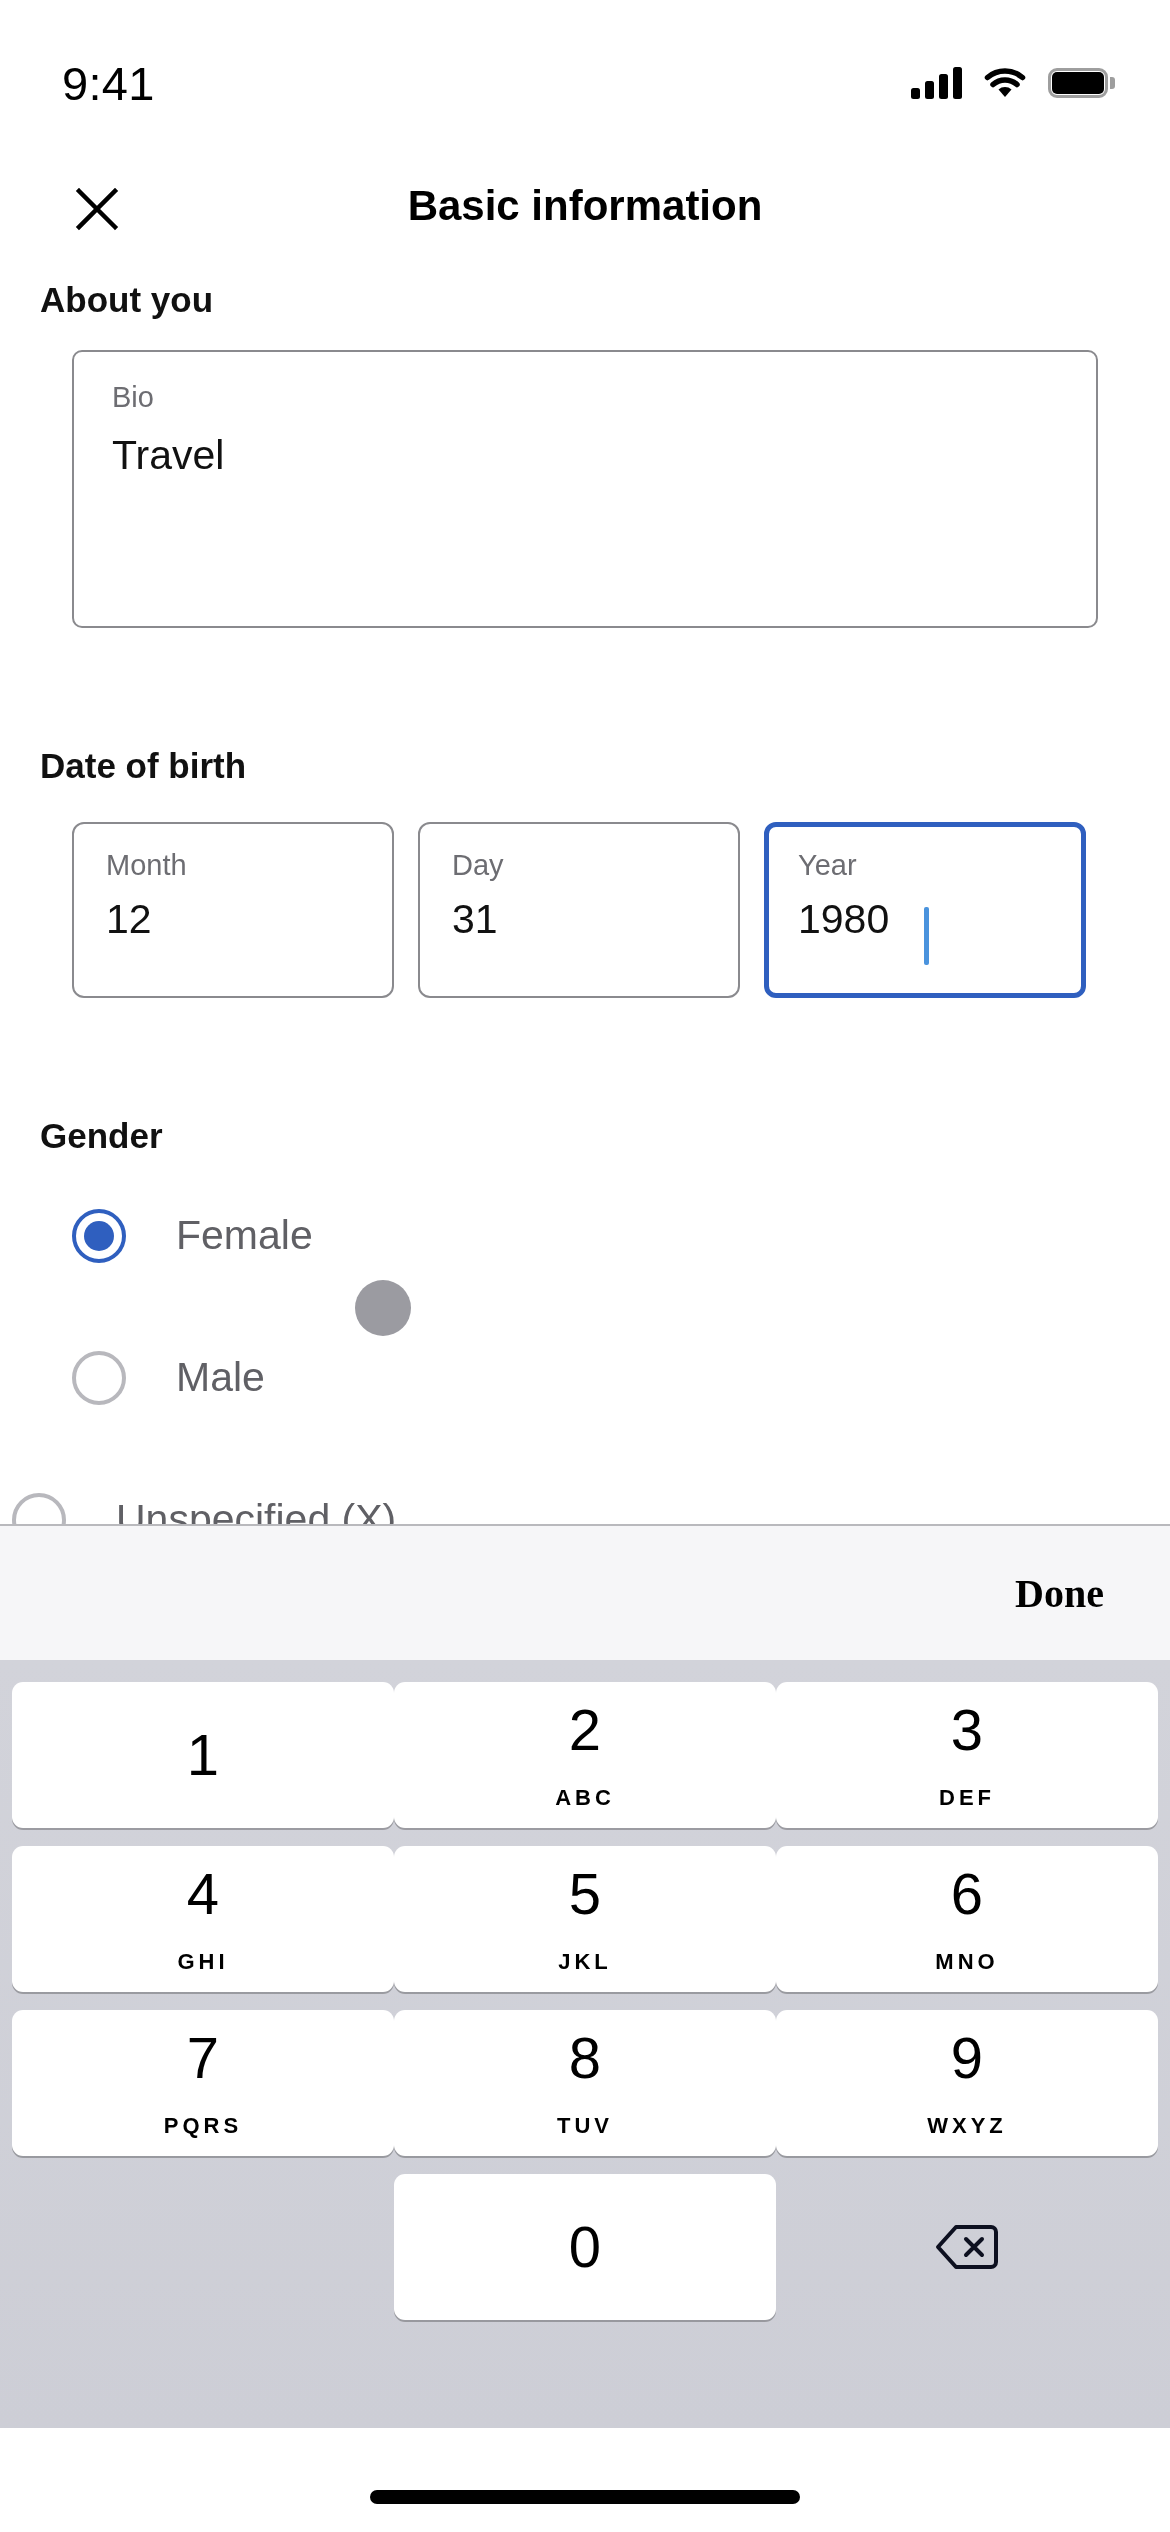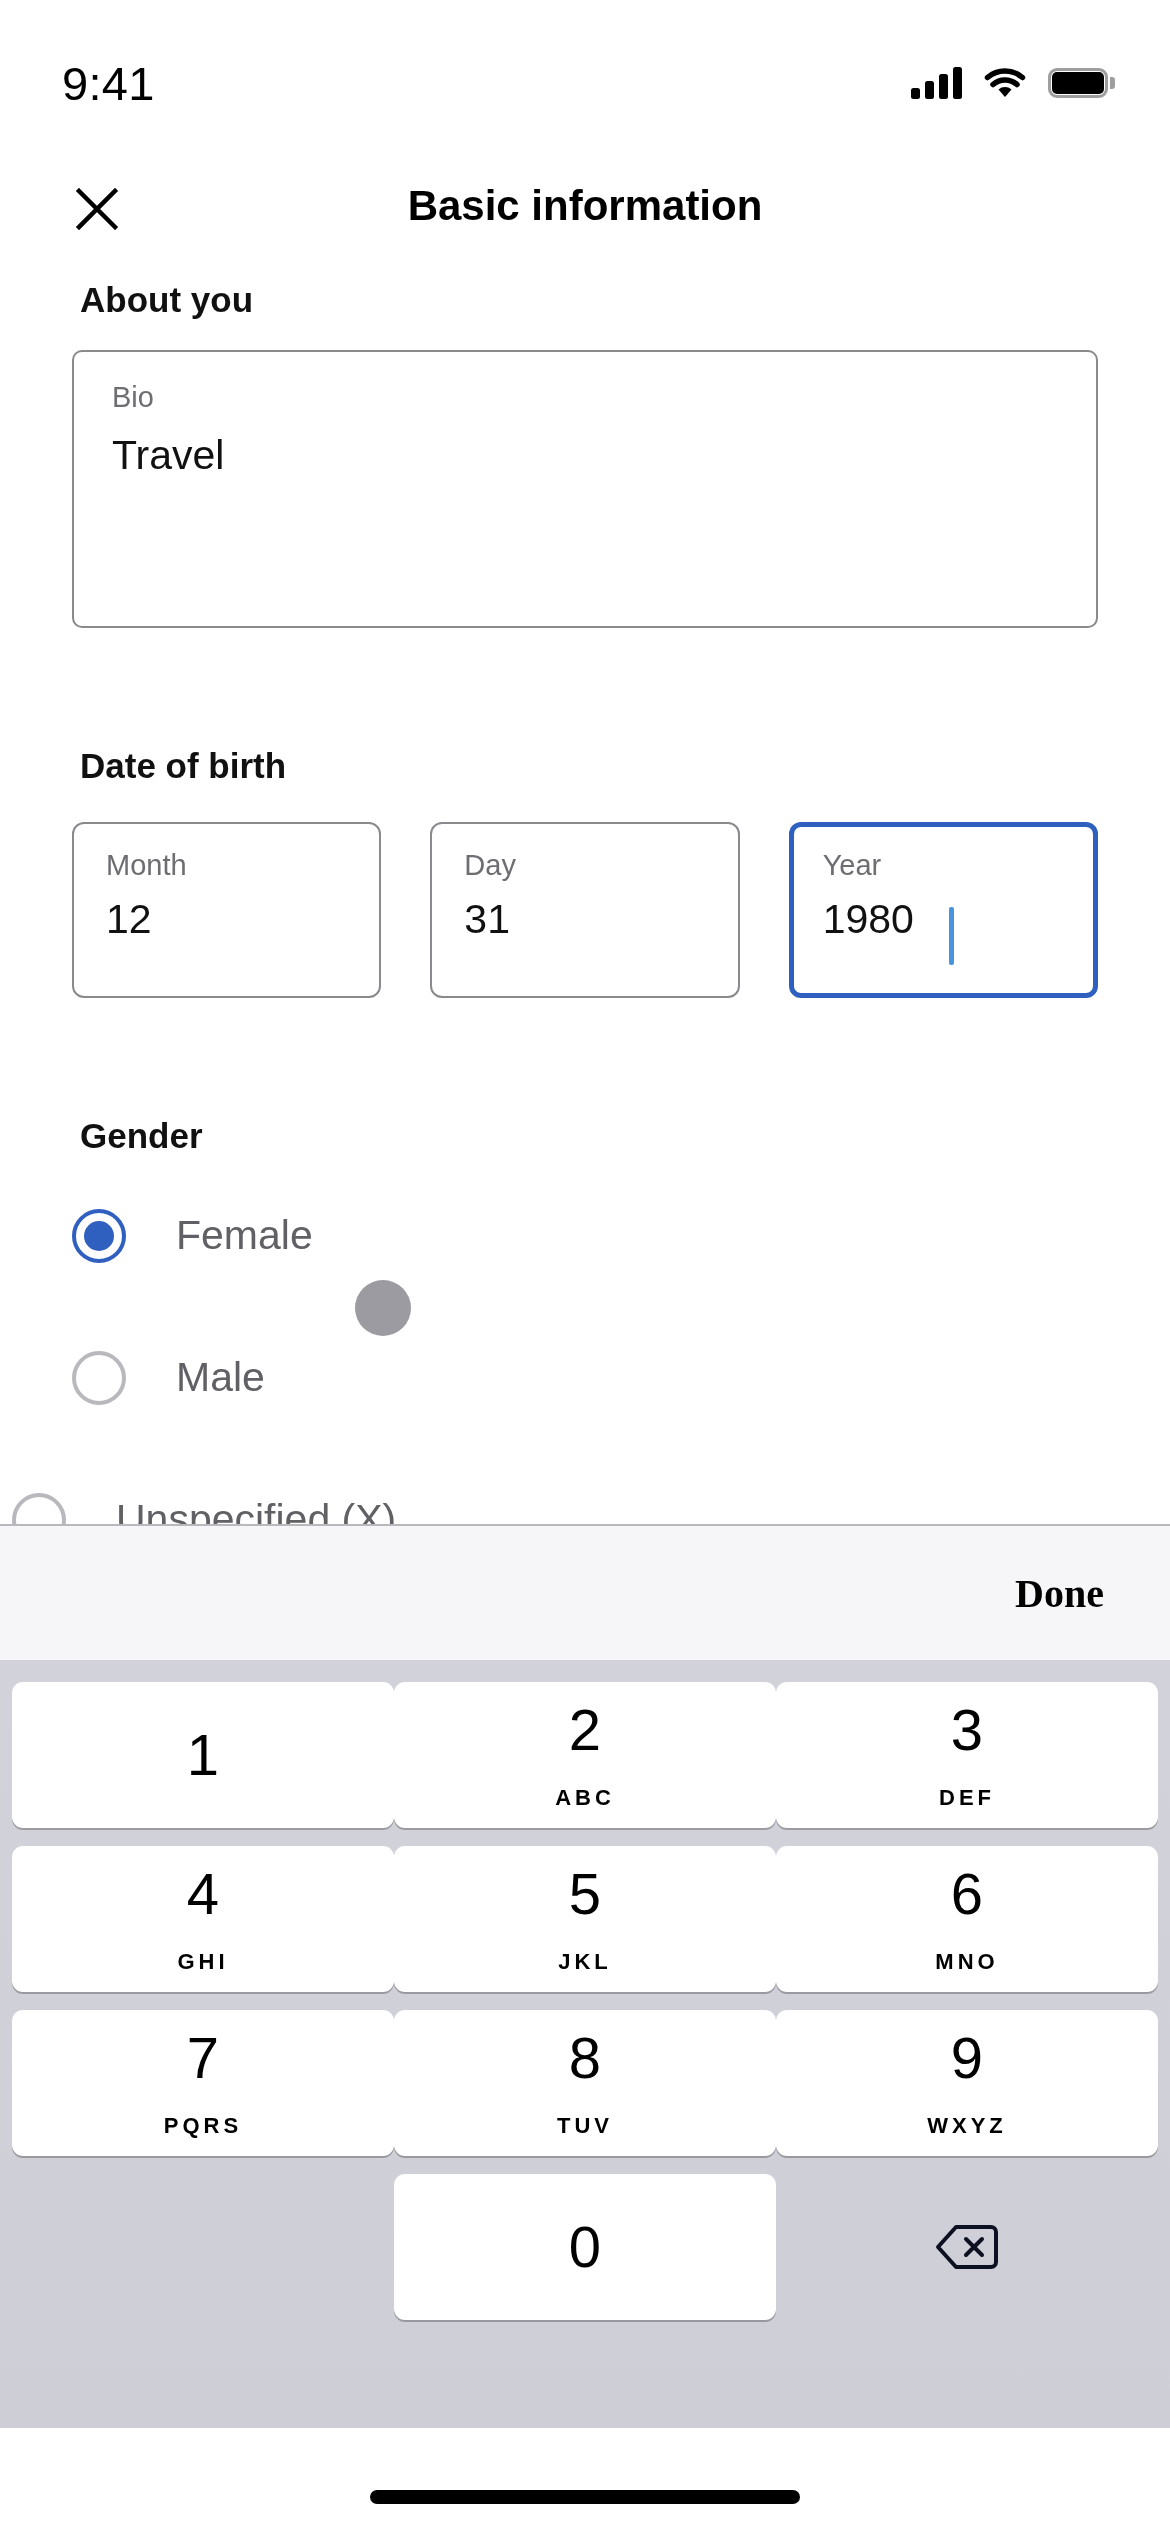--- a/index.html
+++ b/index.html
@@ -51,34 +51,34 @@
     display:flex; align-items:center; justify-content:center; cursor:pointer;
   }
   .nav-title {
     position:absolute; top:22px; left:0; width:1170px; text-align:center;
     font-size:42px; font-weight:bold; color:#000;
   }
 
   
   .content { position:absolute; top:280px; left:0; width:1170px; }
   .section-title {
-    font-size:35px; font-weight:bold; color:#111; padding:0 80px;
+    font-size:35px; font-weight:bold; color:#111; padding:0 40px;
   }
 
   .bio-box {
     margin:30px 72px 0 72px; height:278px;
     border:2px solid #8a8a8e; border-radius:10px;
     padding:30px 38px 0 38px; background:#fff;
   }
   .field-label { font-size:29px; color:#6d6d72; line-height:1.1; }
   .field-value { font-size:41px; color:#111; margin-top:18px; }
 
   .dob-title { margin-top:118px; }
   .dob-row {
-    display:flex; gap:49px; margin:36px 72px 8px 72px;
+    display:flex; gap:24px; margin:36px 72px 8px 72px;
   }
   .dob-cell {
     width:322px; height:176px; border-radius:12px;
     border:2px solid #8a8a8e; background:#fff;
     padding:26px 32px 0 32px; position:relative;
   }
   .dob-cell.focused {
     border:5px solid #2f5fbf; padding:23px 29px 0 29px;
   }
   .dob-cell .field-value { margin-top:14px; font-size:41px; }

